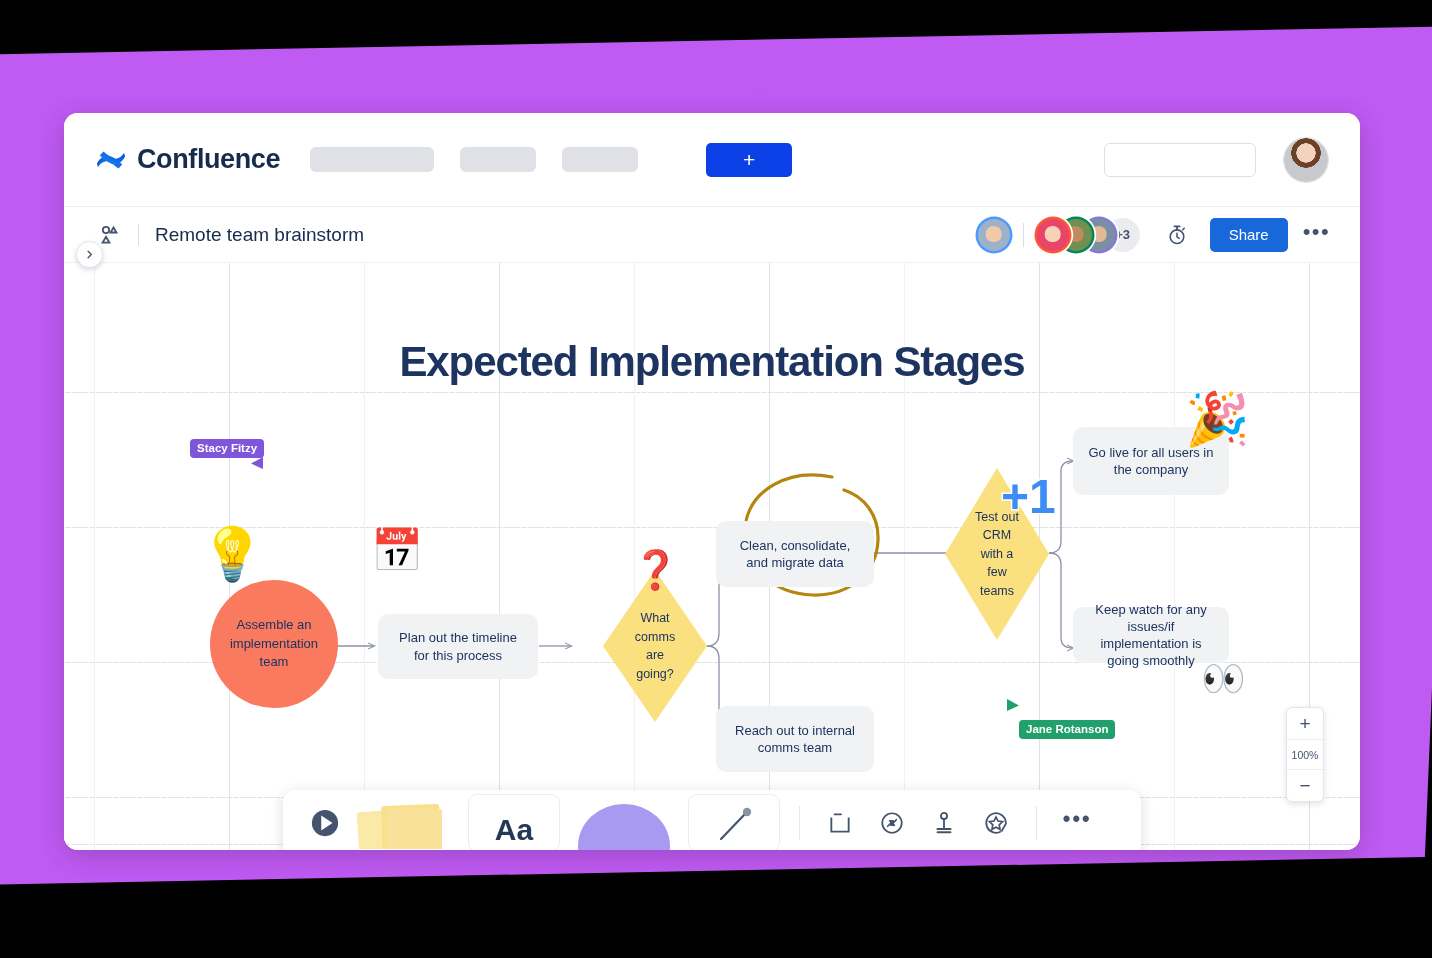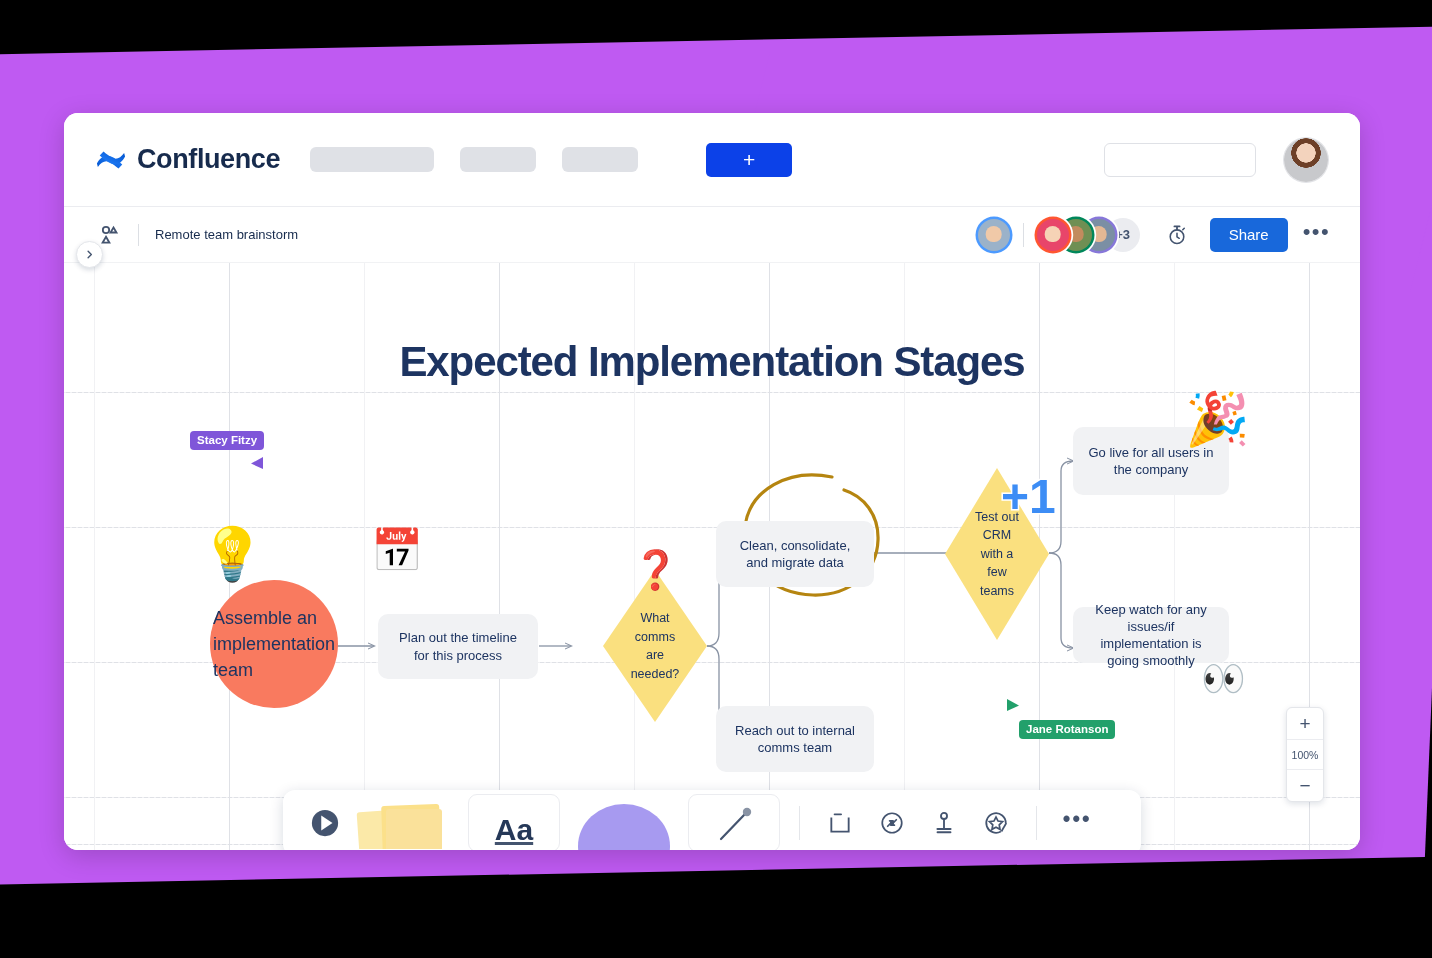--- a/index.html
+++ b/index.html
@@ -89,21 +89,21 @@
   .boardbar {
     position: relative; height: 56px;
     display: flex; align-items: center;
     padding: 0 30px 0 34px;
     background: #fff;
     border-bottom: 1px solid #f1f2f4;
     z-index: 6;
   }
   .wb-icon { width: 24px; height: 24px; color: #44546f; }
   .bar-divider { width: 1px; height: 22px; background: #dcdfe4; margin: 0 16px; }
-  .board-title { font-size: 13px; color: #172b4d; }
+  .board-title { font-size: 19px; color: #172b4d; }
   .boardbar-right { margin-left: auto; display: flex; align-items: center; gap: 0; }
   .avatar {
     width: 32px; height: 32px; border-radius: 50%;
     box-shadow: 0 0 0 2.5px var(--ring), 0 0 0 4.2px #fff;
     background: var(--face);
     position: relative; overflow: hidden;
   }
   .avatar::after {
     content: ""; position: absolute; left: 50%; top: 22%;
     width: 52%; height: 52%; transform: translateX(-50%);
@@ -174,23 +174,23 @@
     border-radius: 10px;
     color: #1d3461;
     font-size: 13px; line-height: 1.32;
     display: flex; align-items: center; justify-content: center;
     text-align: center; padding: 8px 12px;
   }
   .circle-node {
     position: absolute;
     background: #f97a5f;
     border-radius: 50%;
-    color: #1d3461; font-size: 18px; line-height: 1.45;
-    display: flex; align-items: center; justify-content: center;
-    padding: 0 22px;
+    color: #1d3461; font-size: 13px; line-height: 1.45;
+    display: flex; align-items: center; justify-content: center;
+    text-align: center; padding: 0 22px;
   }
   .diamond {
     position: absolute;
     background: #fae07f;
     clip-path: polygon(50% 0, 100% 50%, 50% 100%, 0 50%);
     color: #1d3461; font-size: 12.5px; line-height: 1.48;
     display: flex; align-items: center; justify-content: center;
     text-align: center;
   }
   .connector { position: absolute; pointer-events: none; }
@@ -245,21 +245,21 @@
     display: flex; align-items: center;
     padding: 0 16px; gap: 0; z-index: 10;
   }
   .tool {
     height: 56px; min-width: 52px;
     display: flex; align-items: center; justify-content: center;
     color: #44546f; cursor: pointer; position: relative;
   }
   .tool.boxed {
     border: 1px solid #ebecf0; border-radius: 9px;
-    width: 92px; height: 58px; margin: 0 5px; text-decoration: underline;
+    width: 92px; height: 58px; margin: 0 5px;
   }
   .tool-sep { width: 1px; height: 34px; background: #e4e6ea; margin: 0 14px; }
   .dots { font-size: 23px; letter-spacing: 1.6px; line-height: .55; padding-bottom: 7px; }
 </style>
 </head>
 <body>
 
 <div id="stage">
 
   <div class="purple-slab"></div>
@@ -365,21 +365,21 @@
 
       <svg class="annotation" style="left:672px;top:205px;width:150px;height:135px" viewBox="0 0 150 135">
         <path d="M96 9 C52 0 14 22 9 58 C4 96 36 126 77 127 C114 128 141 104 142 72 C143 46 127 28 108 22" fill="none" stroke="#b58510" stroke-width="3.2" stroke-linecap="round"></path>
       </svg>
 
       <div class="circle-node" style="left:146px;top:317px;width:128px;height:128px">Assemble an implementation team</div>
 
       <div class="node" style="left:314px;top:351px;width:160px;height:65px">Plan out the timeline for this process</div>
 
       <div class="diamond" style="left:539px;top:307px;width:104px;height:152px">
-        <span style="max-width:58px;display:inline-block">What comms are needed?</span>
+        <span style="max-width:58px;display:inline-block">What comms are going?</span>
       </div>
 
       <div class="node" style="left:652px;top:443px;width:158px;height:66px">Reach out to internal comms team</div>
 
       <div class="node" style="left:652px;top:258px;width:158px;height:66px">Clean, consolidate, and migrate data</div>
 
       <div class="diamond" style="left:881px;top:205px;width:104px;height:172px">
         <span style="max-width:52px;display:inline-block">Test out CRM with a few teams</span>
       </div>
 
@@ -387,21 +387,21 @@
 
       <div class="node" style="left:1009px;top:344px;width:156px;height:56px">Keep watch for any issues/if implementation is going smoothly</div>
 
       <div class="sticker" style="left:136px;top:265px;font-size:52px">💡</div>
       <div class="sticker" style="left:307px;top:267px;font-size:42px">📅</div>
       <div class="sticker" style="left:568px;top:288px;font-size:38px">❓</div>
       <div class="sticker" style="left:937px;top:210px;font-size:48px;font-weight:bold;color:#3d8df5;-webkit-text-stroke:3px #fff;paint-order:stroke fill;">+1</div>
       <div class="sticker" style="left:1121px;top:130px;font-size:52px">🎉</div>
       <div class="sticker" style="left:1137px;top:398px;font-size:36px">👀</div>
 
-      <div class="cursor-label" style="left:126px;top:168px;background:#7f56d9">Stacy Fitzy</div>
+      <div class="cursor-label" style="left:126px;top:176px;background:#7f56d9">Stacy Fitzy</div>
       <svg class="cursor-arrow" style="left:186px;top:192px;width:14px;height:16px" viewBox="0 0 14 16">
         <path d="M13 2 L1 8.5 L13 14 Z" fill="#7f56d9"></path>
       </svg>
 
       <div class="cursor-label" style="left:955px;top:457px;background:#22a06b">Jane Rotanson</div>
       <svg class="cursor-arrow" style="left:942px;top:434px;width:14px;height:16px" viewBox="0 0 14 16">
         <path d="M1 2 L13 8.5 L1 14 Z" fill="#22a06b"></path>
       </svg>
 
       <div class="zoom-ctl">

